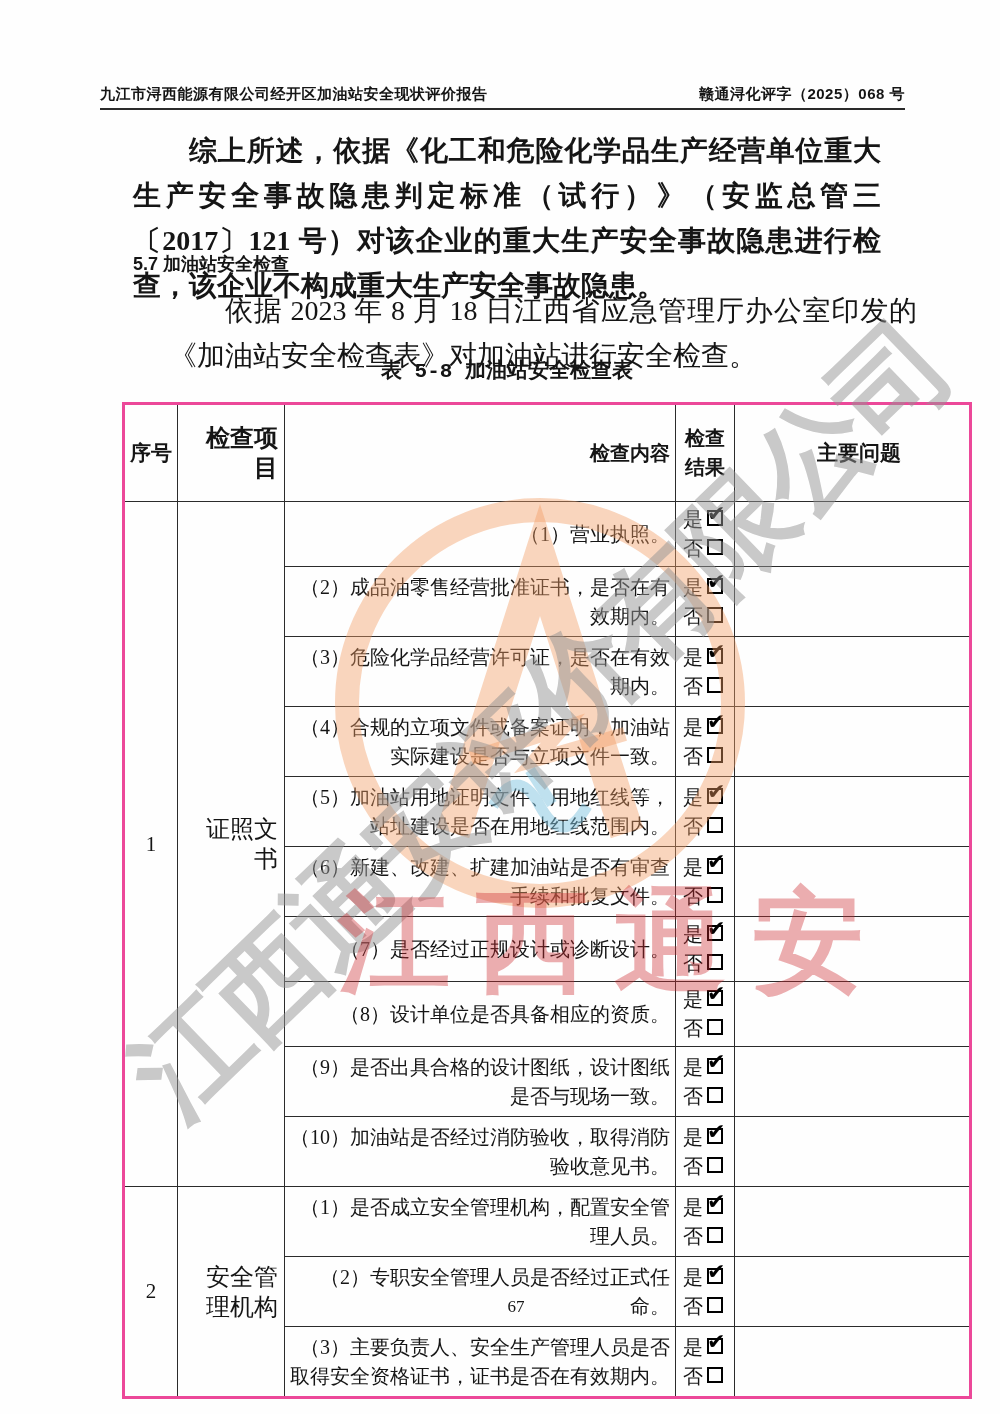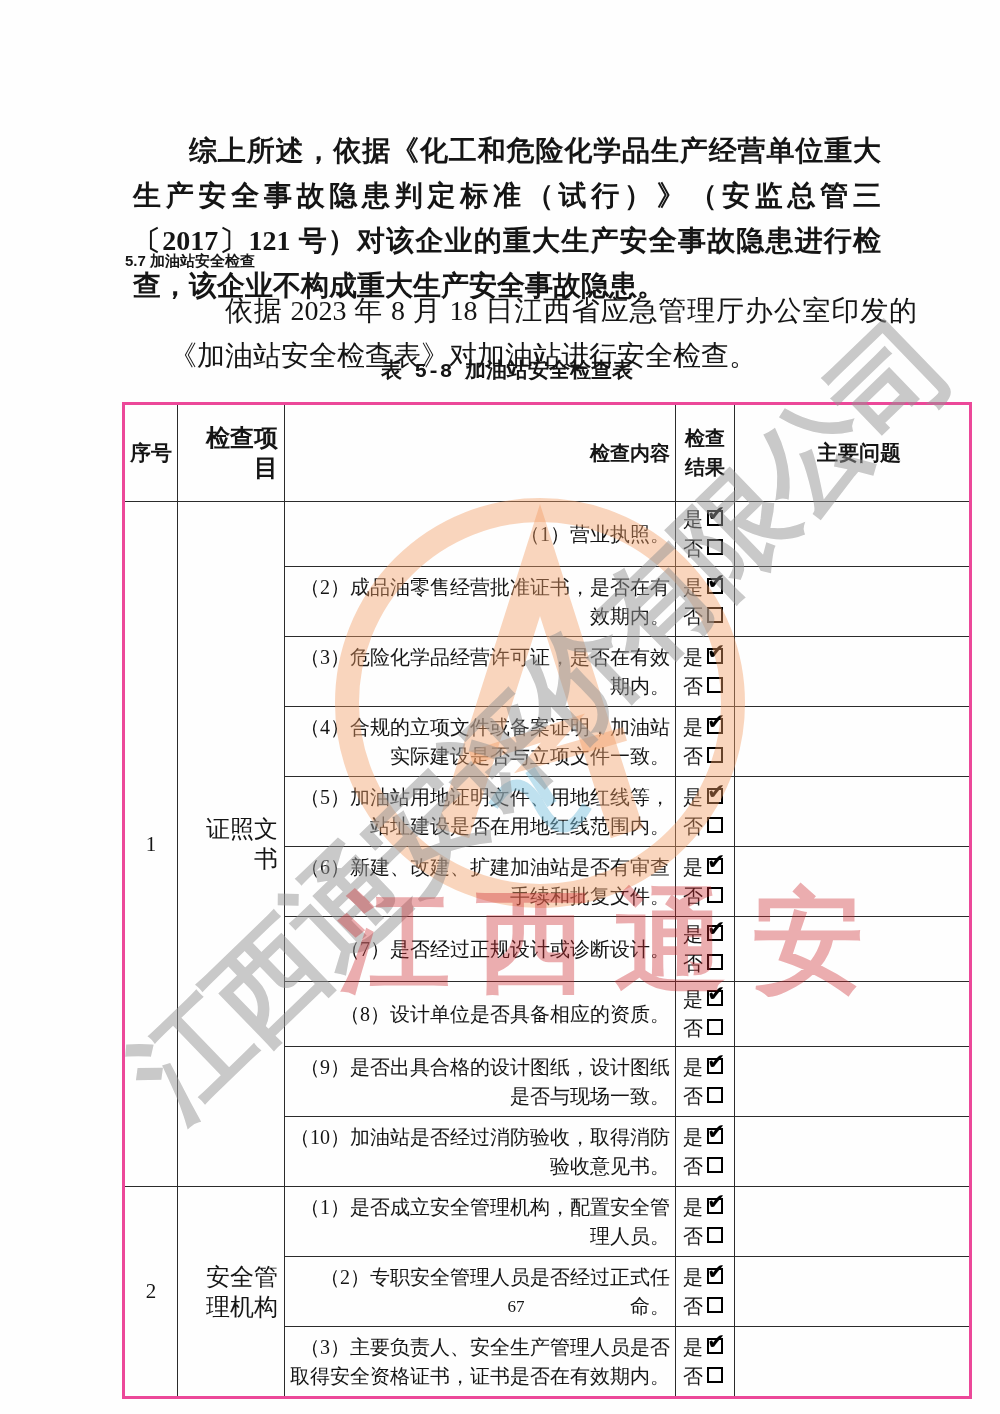--- a/index.html
+++ b/index.html
@@ -16,23 +16,23 @@
     font-weight:bold;font-size:15px;display:flex;justify-content:space-between;align-items:flex-end;
     padding-bottom:4px;letter-spacing:.5px;
   }
   
   .para{
     position:absolute;left:133px;width:748px;
     font-size:28px;line-height:45px;text-align:justify;text-indent:2em;
   }
   #para-summary{top:128px;font-weight:bold;}
   #sec-heading{
-    position:absolute;left:125px;top:252px;
-    font-family:"Liberation Sans","DejaVu Sans",sans-serif;
-    font-weight:bold;font-size:15px;text-align:center;
+    position:absolute;left:133px;top:252px;
+    font-family:"Liberation Sans","DejaVu Sans",sans-serif;
+    font-weight:bold;font-size:18px;text-align:center;
   }
   #para-intro{top:288px;margin-left:36px;}
   #tbl-caption{
     position:absolute;left:133px;width:748px;top:356px;text-align:center;
     font-family:Liberation Mono, monospace;
     font-weight:bold;font-size:21px;
   }
   
   #tblwrap{position:absolute;left:122px;top:402px;width:806px;}
   table{border-collapse:collapse;width:806px;table-layout:fixed;}
@@ -75,20 +75,24 @@
     font-family:Liberation Serif, serif;
     font-weight:bold;font-size:112px;letter-spacing:26px;line-height:120px;
     color:rgba(204,42,48,0.38);white-space:nowrap;
   }
 </style>
 </head>
 <body>
 
 <div id="page">
 
+  <div id="pagehead">
+    <span>九江市浔西能源有限公司经开区加油站安全现状评价报告</span>
+    <span>赣通浔化评字（2025）068 号</span>
+  </div>
 
   <div class="para" id="para-summary">综上所述，依据《化工和危险化学品生产经营单位重大生产安全事故隐患判定标准（试行）》（安监总管三〔2017〕121 号）对该企业的重大生产安全事故隐患进行检查，该企业不构成重大生产安全事故隐患。</div>
   <div id="sec-heading">5.7 加油站安全检查</div>
   <div class="para" id="para-intro">依据 2023 年 8 月 18 日江西省应急管理厅办公室印发的《加油站安全检查表》对加油站进行安全检查。</div>
   <div id="tbl-caption">表 5-8 加油站安全检查表</div>
 
   <div id="tblwrap">
     <table>
       <thead>
         <tr>

